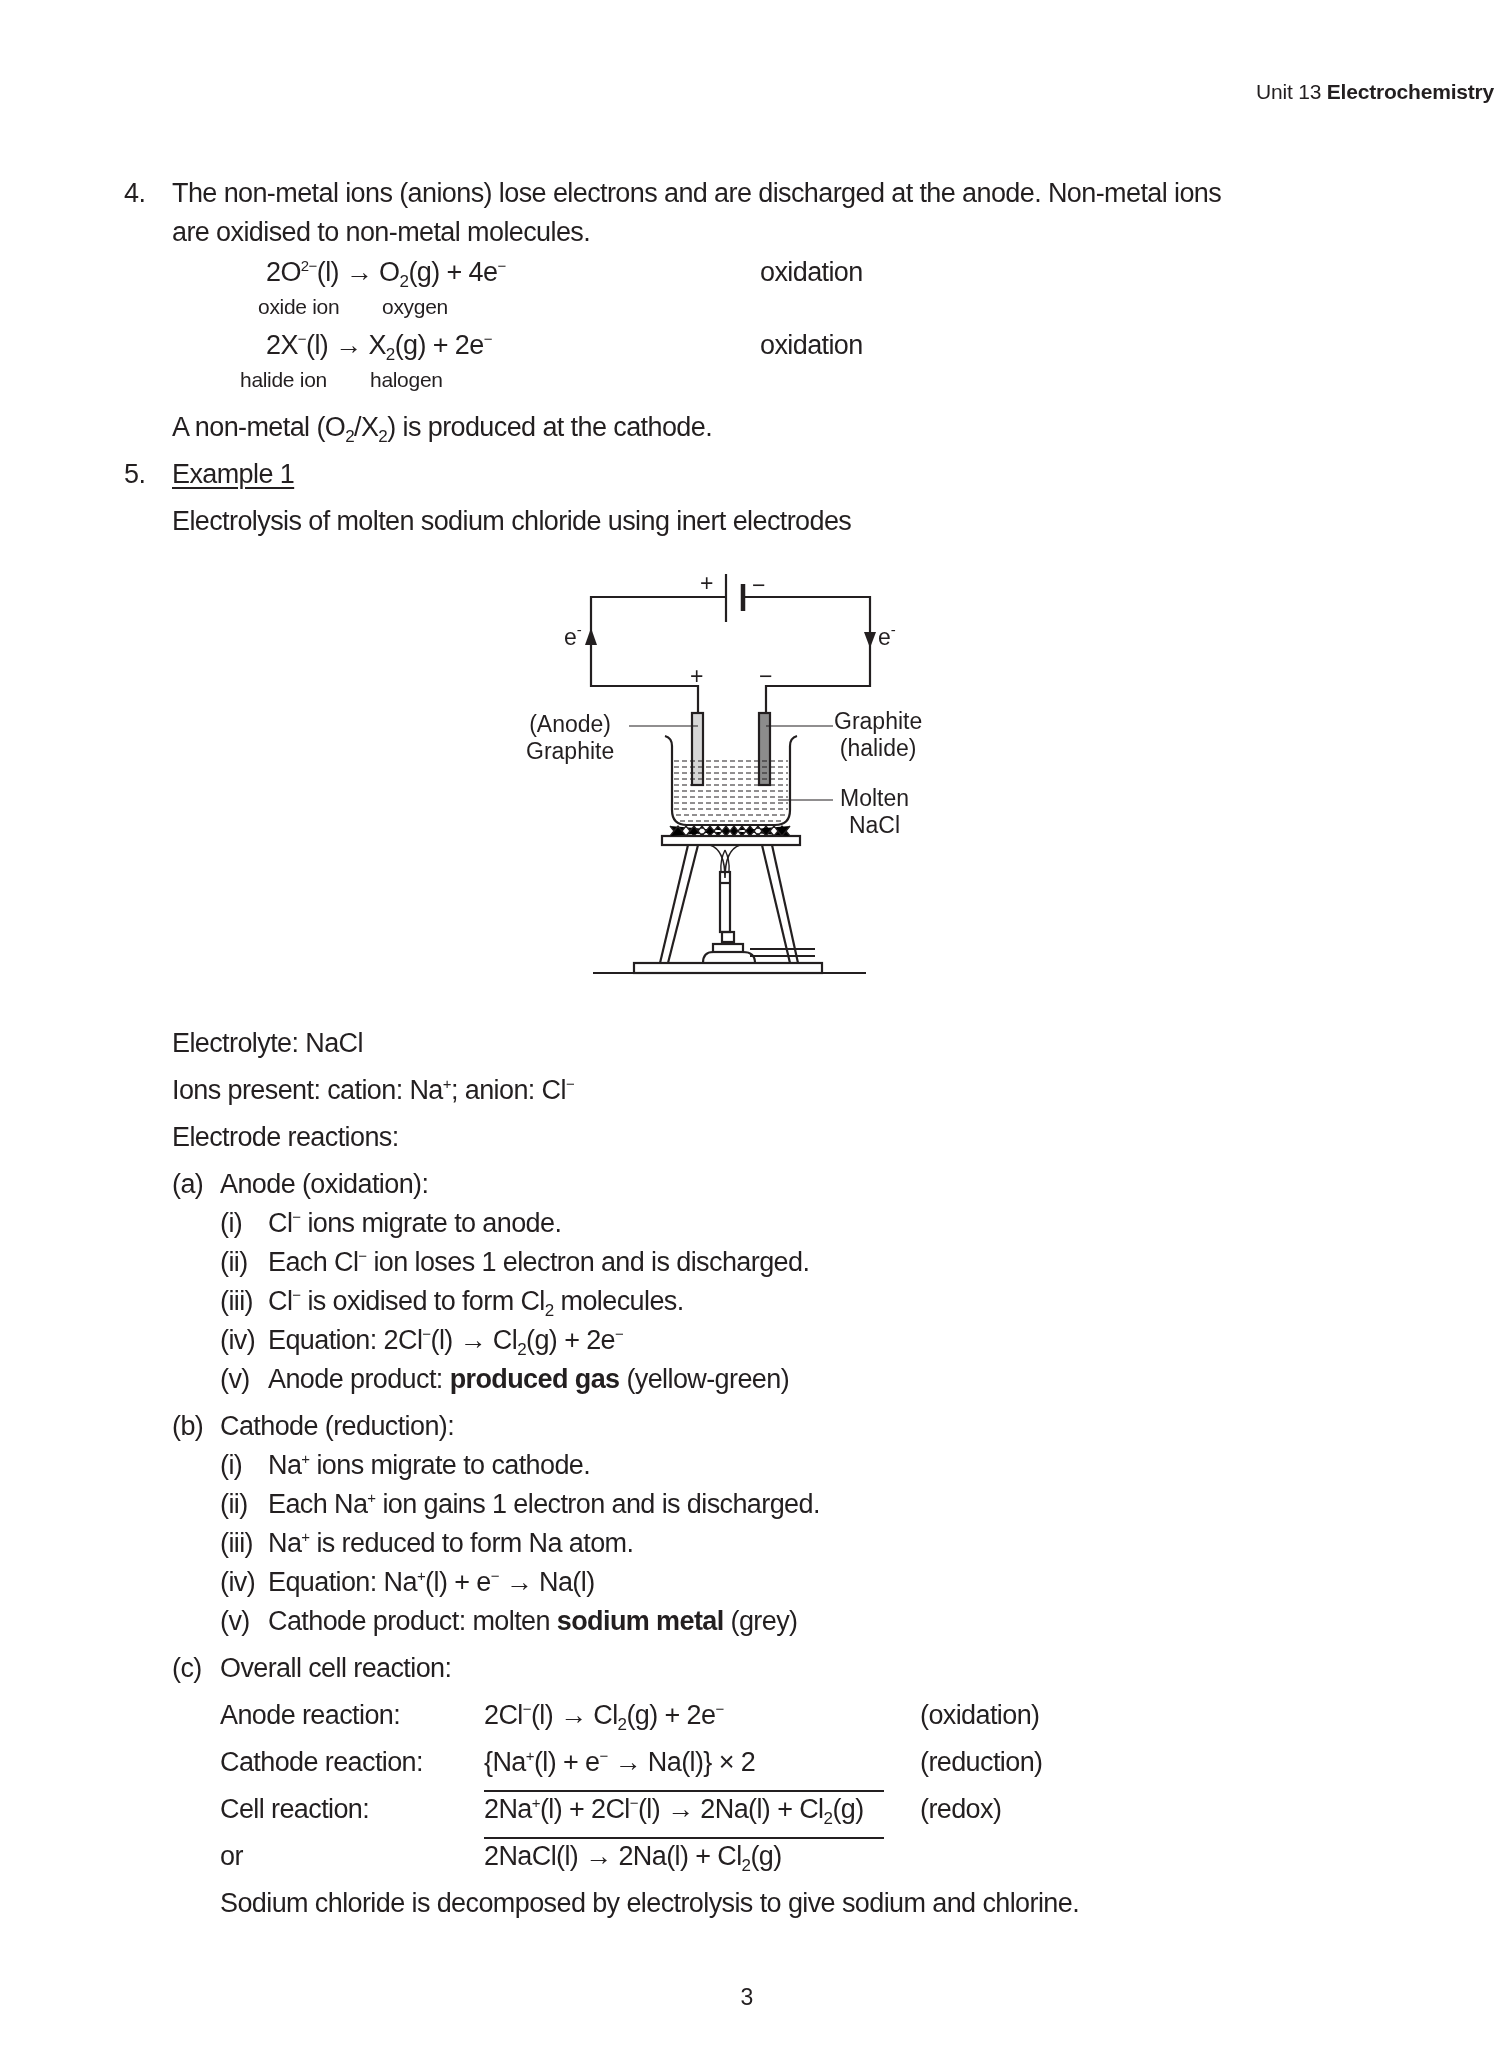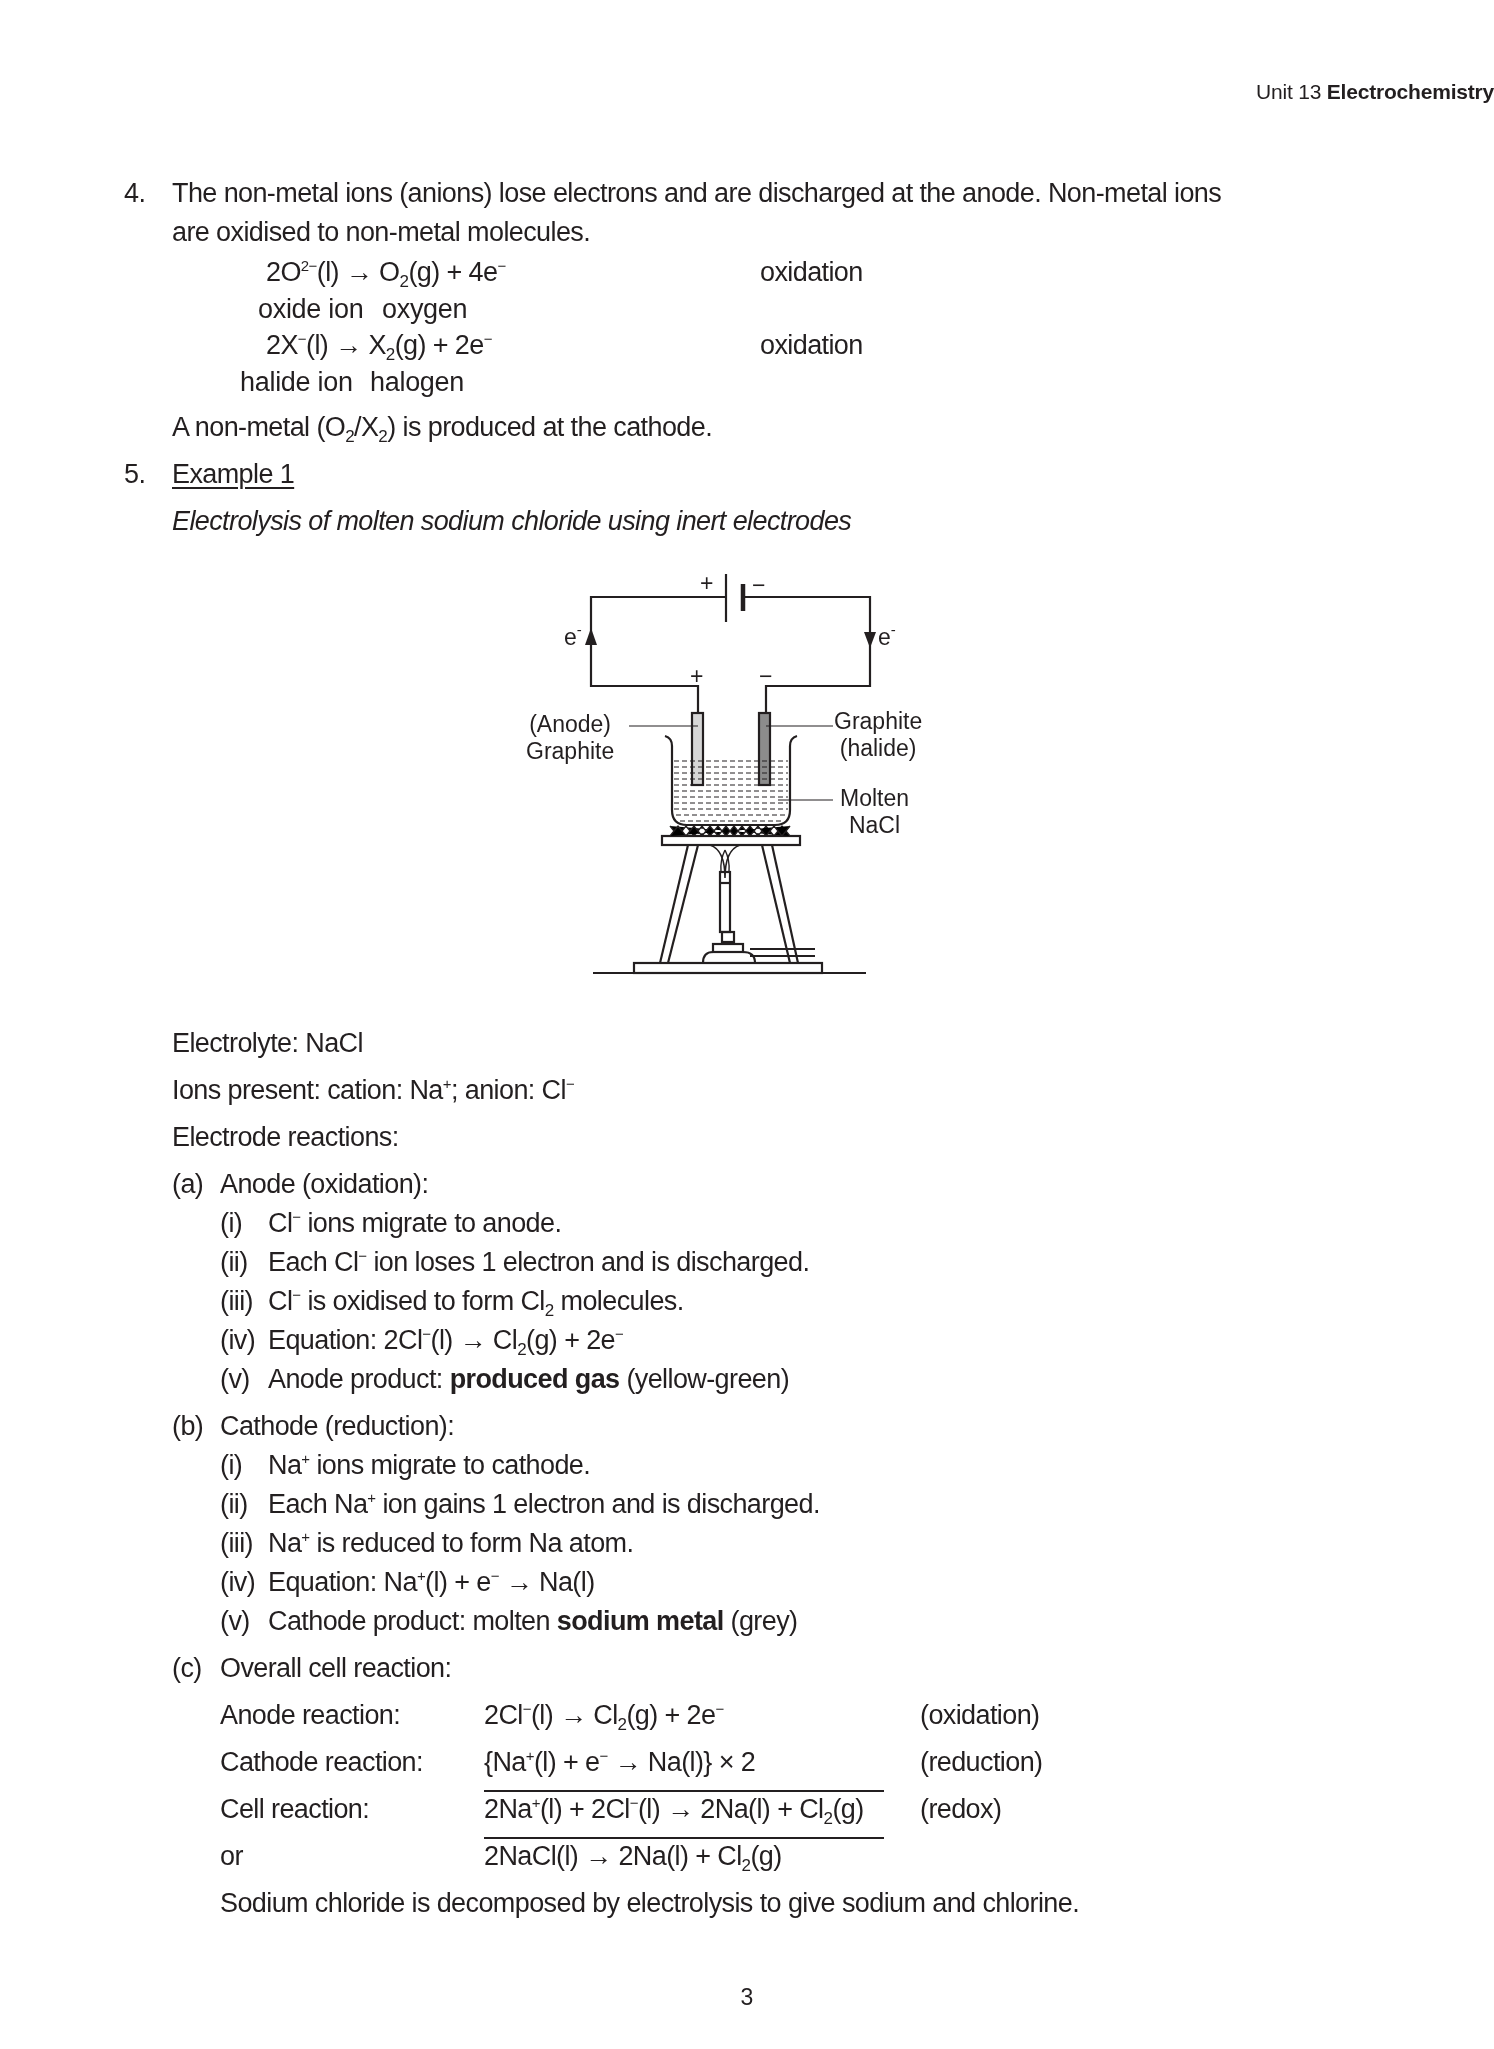--- a/index.html
+++ b/index.html
@@ -4,21 +4,21 @@
 <style>
   html, body { margin: 0; padding: 0; background: #ffffff; }
   body {
     width: 1494px; height: 2049px; position: relative; overflow: hidden;
     font-family: "Liberation Sans", sans-serif; color: #231f20;
   }
   .abs { position: absolute; white-space: nowrap; }
   .header { top: 80px; left: 0; width: 1494px; text-align: right; font-size: 21px; letter-spacing: -0.2px; }
   .header b { font-weight: bold; }
   .t { font-size: 27px; letter-spacing: -0.6px; line-height: 1; }
-  .s { font-size: 27px; letter-spacing: -0.3px; line-height: 1; }
+  .s { font-size: 21px; letter-spacing: -0.3px; line-height: 1; }
   sub { font-size: 17px; vertical-align: -6px; line-height: 0; }
   sup { font-size: 15px; vertical-align: 10px; line-height: 0; }
   .u { text-decoration: underline; text-underline-offset: 4px; text-decoration-thickness: 1.5px; }
   .bold { font-weight: bold; }
   .rule { position: absolute; height: 1.5px; background: #231f20; }
   .diagram { position: absolute; left: 500px; top: 560px; width: 480px; height: 440px; }
   .lbl { font-size: 23px; letter-spacing: 0; line-height: 27px; text-align: center; color: #231f20; position: absolute; }
   .pagenum { top: 1984px; left: 0; width: 1494px; text-align: center; font-size: 23px; }
 </style>
 </head>
@@ -46,21 +46,21 @@
 <div class="abs t" style="left:760px; top:332px;">oxidation</div>
 <div class="abs s" style="left:240px; top:369px;">halide ion</div>
 <div class="abs s" style="left:370px; top:369px;">halogen</div>
 
 <div class="abs t" style="left:172px; top:414px;">
   <span>A non-metal (O</span><sub>2</sub><span>/X</span><sub>2</sub><span>) is produced at the cathode.</span>
 </div>
 
 <div class="abs t" style="left:124px; top:461px;">5.</div>
 <div class="abs t u" style="left:172px; top:461px;">Example 1</div>
-<div class="abs t" style="left:172px; top:508px;font-style:italic;">Electrolysis of molten sodium chloride using inert electrodes</div>
+<div class="abs t" style="left:172px; top:508px;">Electrolysis of molten sodium chloride using inert electrodes</div>
 
 <div class="diagram">
   <svg width="480" height="440" viewBox="0 0 480 440" style="position:absolute;left:0;top:0;">
     <g stroke="#231f20" stroke-width="2.2" fill="none">
 
       <polyline points="226,37 91,37 91,126 198,126 198,153"></polyline>
       <polyline points="245,37 370,37 370,126 266,126 266,153"></polyline>
 
       <line x1="226" y1="14" x2="226" y2="62"></line>
       <line x1="243" y1="24" x2="243" y2="51" stroke-width="4.5"></line>

